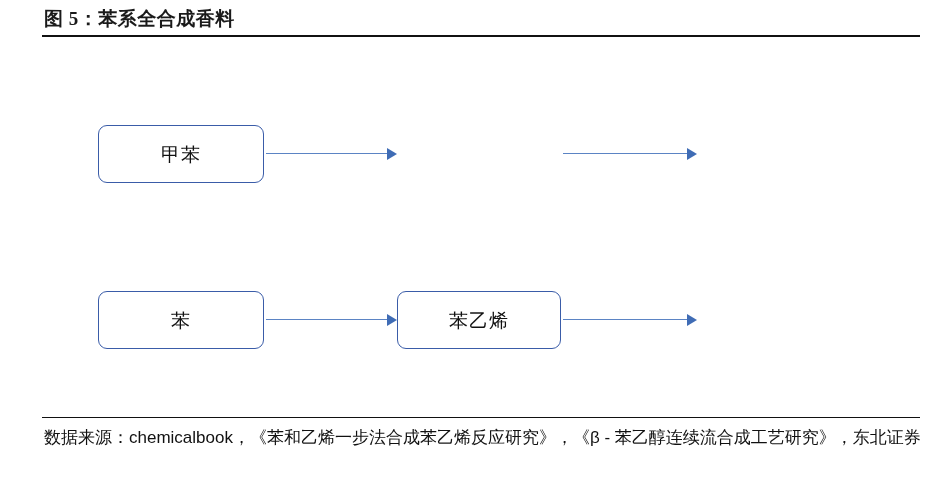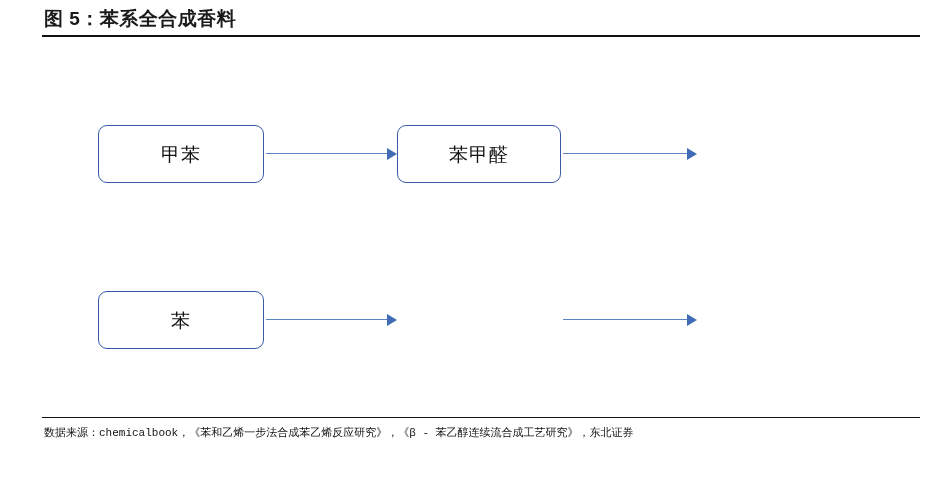--- a/index.html
+++ b/index.html
@@ -14,21 +14,21 @@
     font-family: "Liberation Serif", "DejaVu Serif", serif;
     color: #000000;
     overflow: hidden;
   }
 
   
   .fig-title {
     position: absolute;
     left: 44px;
     top: 6px;
-    font-family: Liberation Sans, sans-serif;
+    font-family: Liberation Serif, serif;
     font-size: 19px;
     font-weight: bold;
     letter-spacing: 0.5px;
     color: #1a1a1a;
     white-space: nowrap;
   }
   .rule-top {
     position: absolute;
     left: 42px;
     top: 35px;
@@ -108,22 +108,22 @@
     top: 417px;
     width: 878px;
     height: 0;
     border-top: 1.8px solid #111111;
   }
   .source {
     position: absolute;
     left: 44px;
     top: 425px;
     width: 880px;
-    font-family: Liberation Mono, monospace;
-    font-size: 11px;
+    font-family: Liberation Sans, sans-serif;
+    font-size: 17px;
     line-height: 1.55;
     color: #111111;
     text-align: justify;
   }
 </style>
 </head>
 <body>
 
 <div class="fig-title">图 5：苯系全合成香料</div>
 
@@ -133,39 +133,39 @@
 
   <div class="node node-r1 col-1">
     <span class="node-label">甲苯</span>
   </div>
 
   <div class="arrow arrow-r1 arrow-a">
     <span class="shaft"></span>
     <span class="head"></span>
   </div>
 
-  <div class="node node-r1 col-2">
-    <span class="node-label">苯甲醛</span>
-  </div>
 
   <div class="arrow arrow-r1 arrow-b">
     <span class="shaft"></span>
     <span class="head"></span>
   </div>
 
 
   <div class="node node-r2 col-1">
     <span class="node-label">苯</span>
   </div>
 
   <div class="arrow arrow-r2 arrow-a">
     <span class="shaft"></span>
     <span class="head"></span>
   </div>
 
+  <div class="node node-r2 col-2">
+    <span class="node-label">苯乙烯</span>
+  </div>
 
   <div class="arrow arrow-r2 arrow-b">
     <span class="shaft"></span>
     <span class="head"></span>
   </div>
 
 
 </div>
 
 <div class="rule-bottom"></div>

